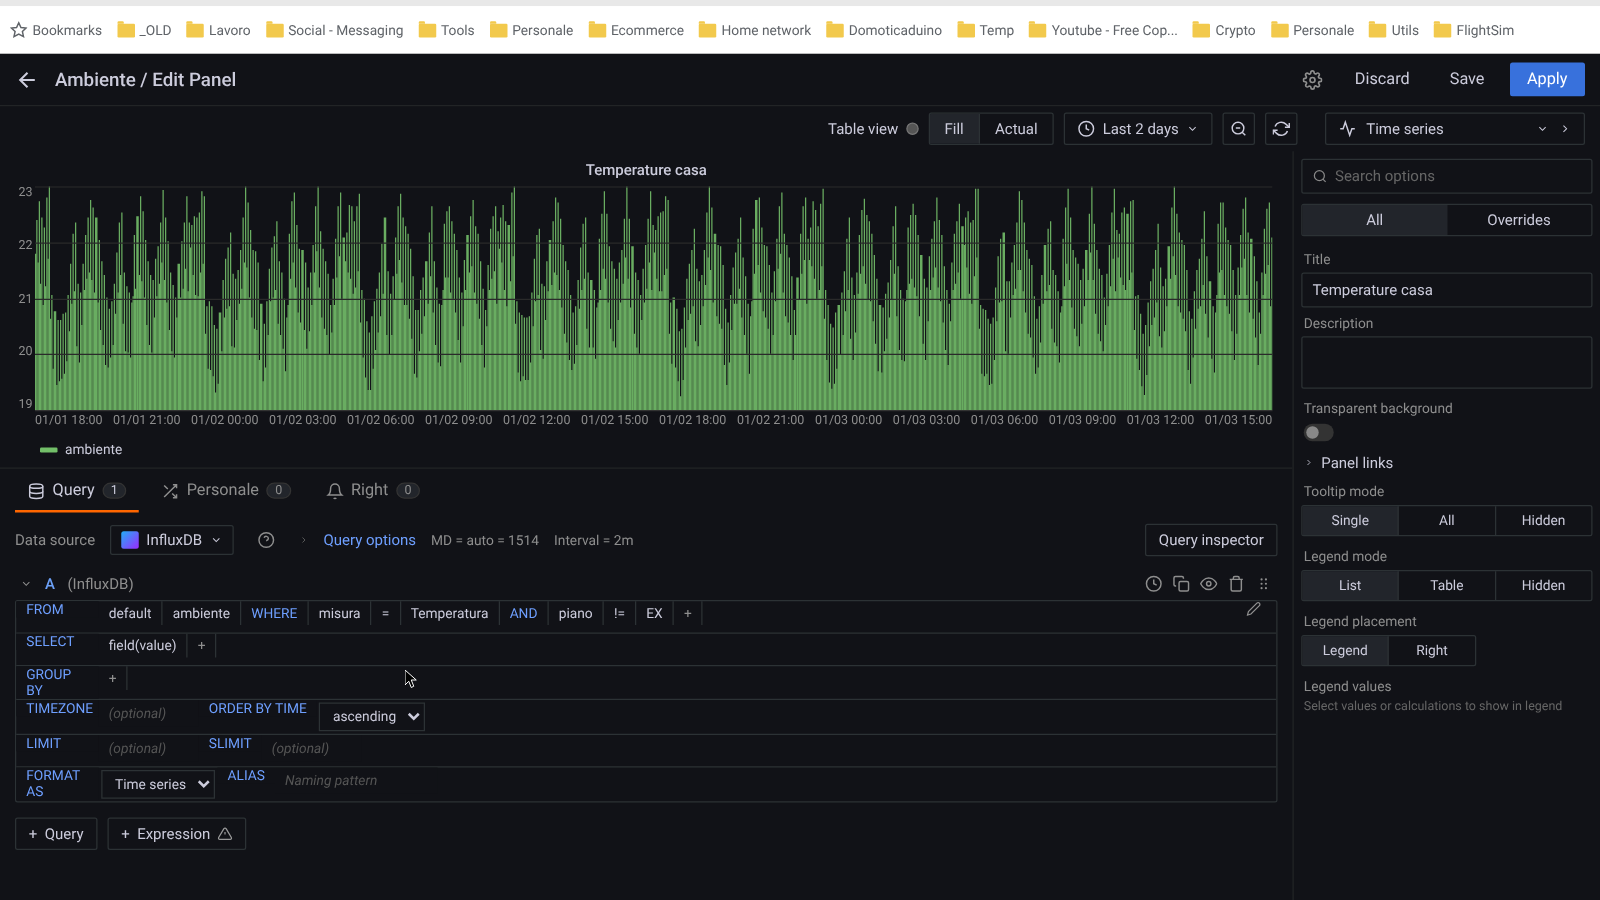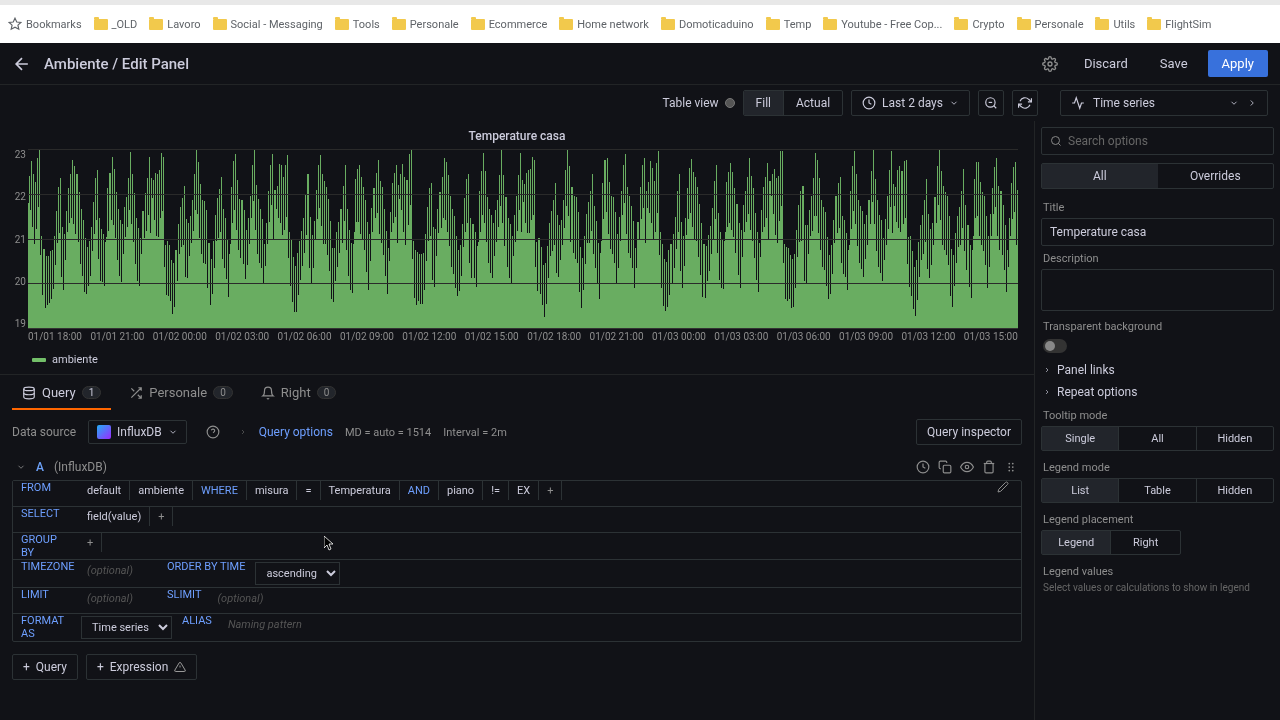--- a/index.html
+++ b/index.html
@@ -1442,26 +1442,20 @@
     <div class="field-label">Transparent background</div>
     <div class="toggle-row">
         <div class="toggle-switch"></div>
       </div>
     <div class="sub-section">
       <svg width="8" height="8" viewBox="0 0 24 24" fill="none" stroke="currentColor" stroke-width="2">
           <polyline points="9 18 15 12 9 6"></polyline>
         </svg>
       <span>Panel links</span>
     </div>
-    <div class="sub-section">
-      <svg width="8" height="8" viewBox="0 0 24 24" fill="none" stroke="currentColor" stroke-width="2">
-          <polyline points="9 18 15 12 9 6"></polyline>
-        </svg>
-      <span>Repeat options</span>
-    </div>
 
     <div class="field-label">Tooltip mode</div>
     <div class="radio-group">
       <div class="radio-item active">Single</div>
       <div class="radio-item">All</div>
       <div class="radio-item">Hidden</div>
     </div>
 
     <div class="field-label">Legend mode</div>
     <div class="radio-group">

